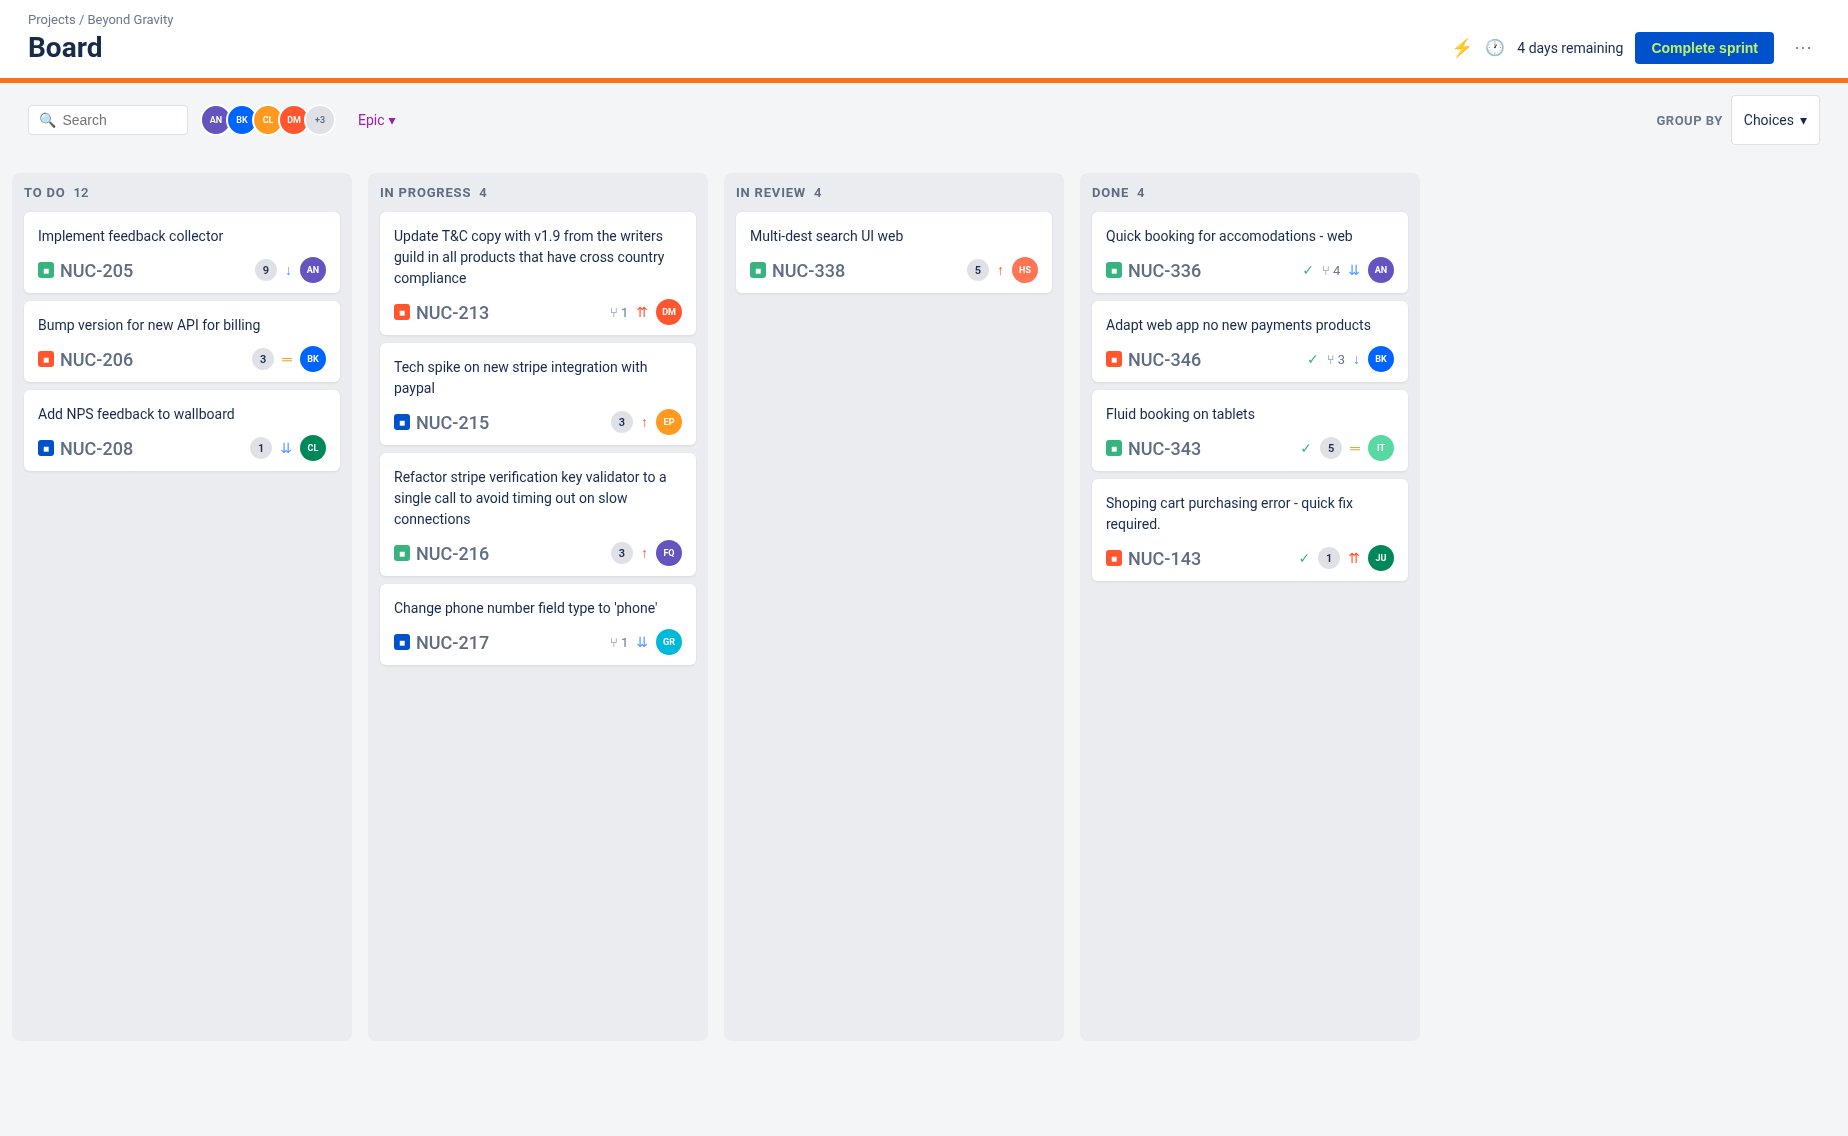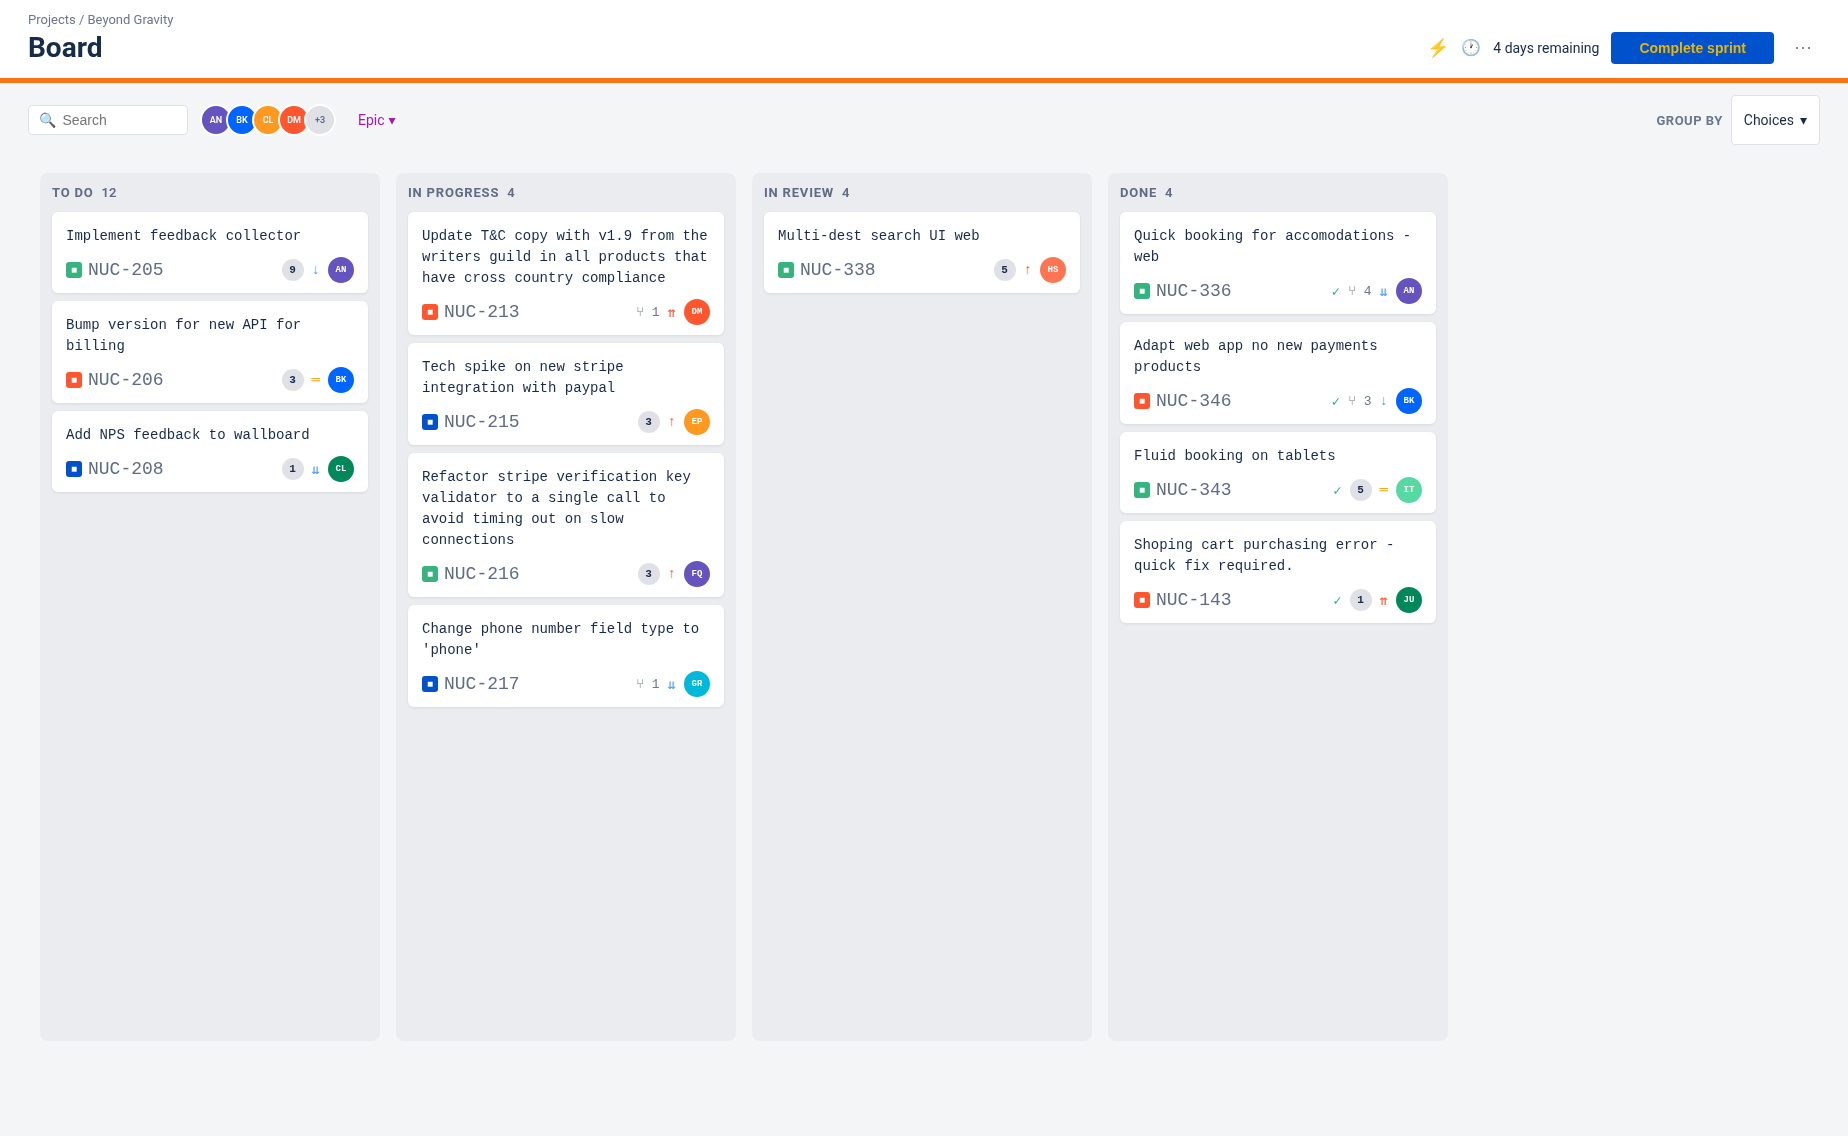--- a/index.html
+++ b/index.html
@@ -39,24 +39,24 @@
     }
     .sprint-info {
       display: flex;
       align-items: center;
       gap: 6px;
       font-size: 14px;
       color: #172b4d;
     }
     .complete-sprint-btn {
       background: #0052cc;
-      color: #eab308;
+      color: #bef264;
       border: none;
       border-radius: 4px;
-      padding: 8px 28px;
+      padding: 8px 16px;
       font-size: 14px;
       font-weight: 600;
       cursor: pointer;
     }
     .more-btn {
       background: none;
       border: none;
       cursor: pointer;
       font-size: 18px;
       color: #6b778c;
@@ -152,21 +152,21 @@
       border-radius: 4px;
       padding: 16px 12px;
       font-size: 14px;
       color: #172b4d;
       cursor: pointer;
     }
 
     .board {
       display: flex;
       gap: 16px;
-      padding: 16px 40px;
+      padding: 16px 12px;
       overflow-x: auto;
       min-height: 900px;
     }
     .column {
       background: #ebecf0;
       border-radius: 8px;
       width: 340px;
       min-width: 340px;
       padding: 12px;
       flex-shrink: 0;
@@ -190,21 +190,20 @@
       font-weight: 600;
     }
 
     .card {
       background: #fff;
       border-radius: 6px;
       padding: 14px 14px 10px;
       margin-bottom: 8px;
       box-shadow: 0 1px 3px rgba(0,0,0,0.08);
       cursor: pointer;
-      font-family: Liberation Mono, monospace;
     }
     .card-title {
       font-size: 14px;
       color: #172b4d;
       line-height: 1.5;
       margin-bottom: 10px;
     }
     .card-footer {
       display: flex;
       align-items: center;

